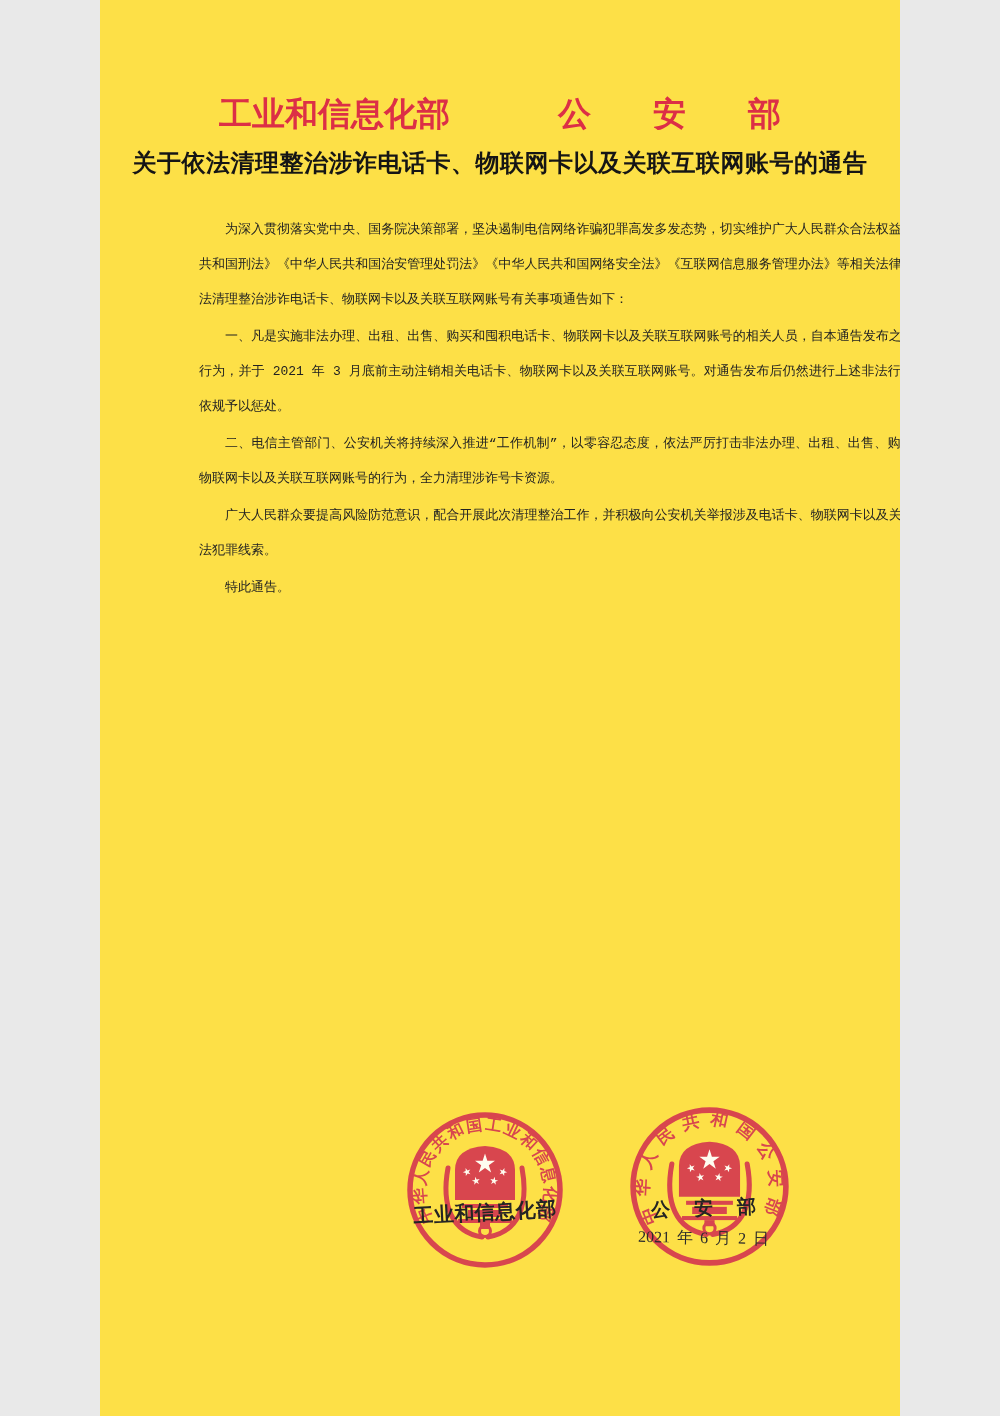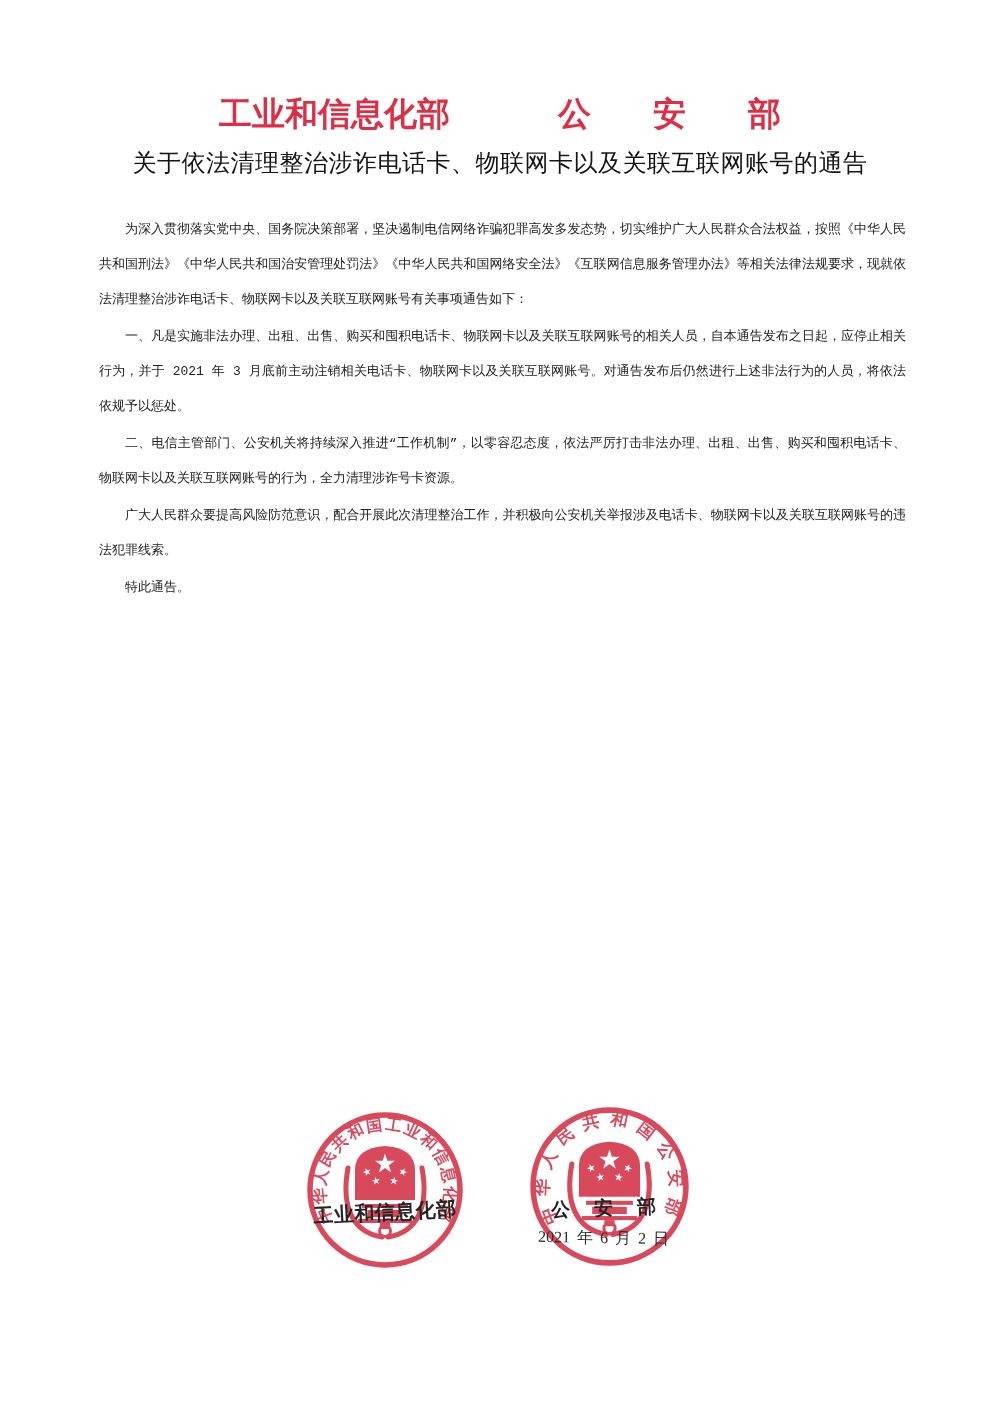--- a/index.html
+++ b/index.html
@@ -1,36 +1,36 @@
 <!DOCTYPE html>
 <html><head>
 <meta charset="utf-8">
 <style>
   html,body { margin:0; padding:0; background:#e9e9e9; }
   .page {
     position:relative;
-    width:1000px; height:1416px;
+    width:800px; height:1416px;
     margin:0 auto;
-    background:#ffffff;
+    background:#fde047;
     font-family:"Liberation Serif","DejaVu Serif",serif;
     overflow:hidden;
   }
   
   .red-heads {
     position:absolute; top:94px; left:0; width:100%;
     display:flex; justify-content:center; align-items:baseline; gap:108px;
     color:#dc2f46; font-weight:bold; font-size:33px; line-height:40px;
     white-space:nowrap;
   }
   .ministry-right { letter-spacing:62px; margin-right:-62px; }
   
   .doc-title {
     position:absolute; top:146px; left:0; width:100%;
     margin:0; text-align:center;
-    color:#151515; font-weight:normal; font-size:24px; line-height:34px;
+    color:#151515; font-weight:bold; font-size:24px; line-height:34px;
     letter-spacing:0.5px; white-space:nowrap;
   }
   
   .body-text {
     position:absolute; top:212px; left:99px; width:807px;
     color:#222222; font-size:13px; line-height:35px;
     text-align:justify; text-justify:inter-ideograph;font-family:Liberation Mono, monospace;
   }
   .body-text p { margin:0 0 2px 0; text-indent:2em; }
   

